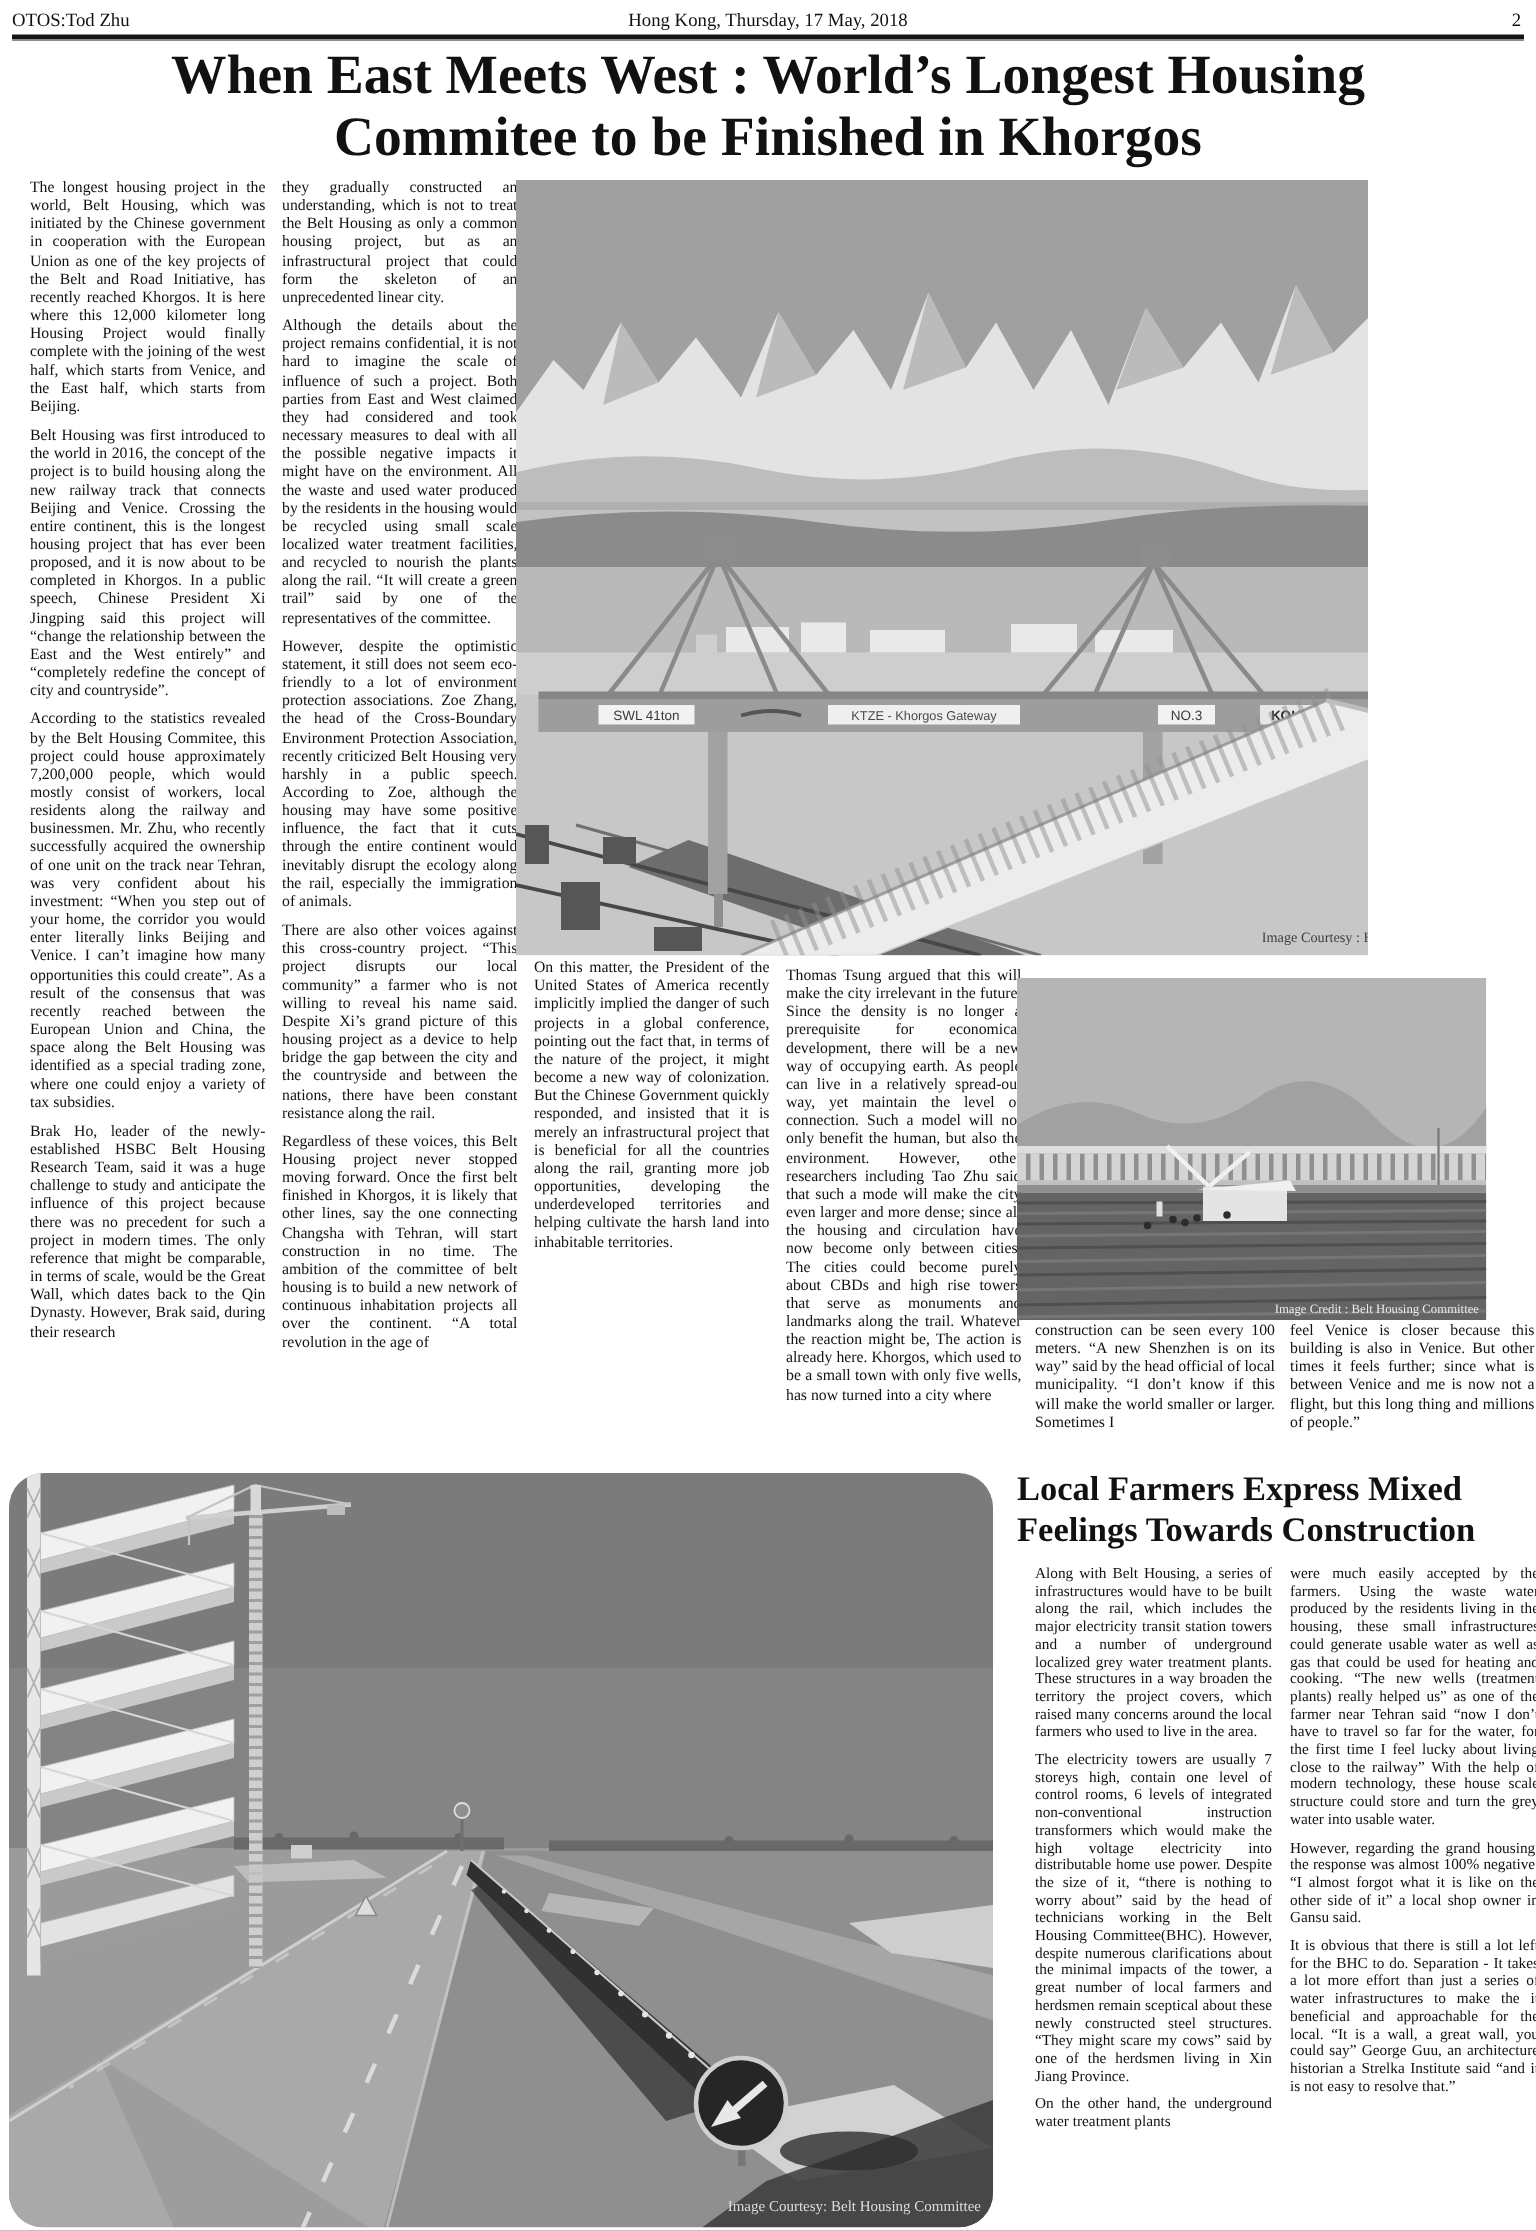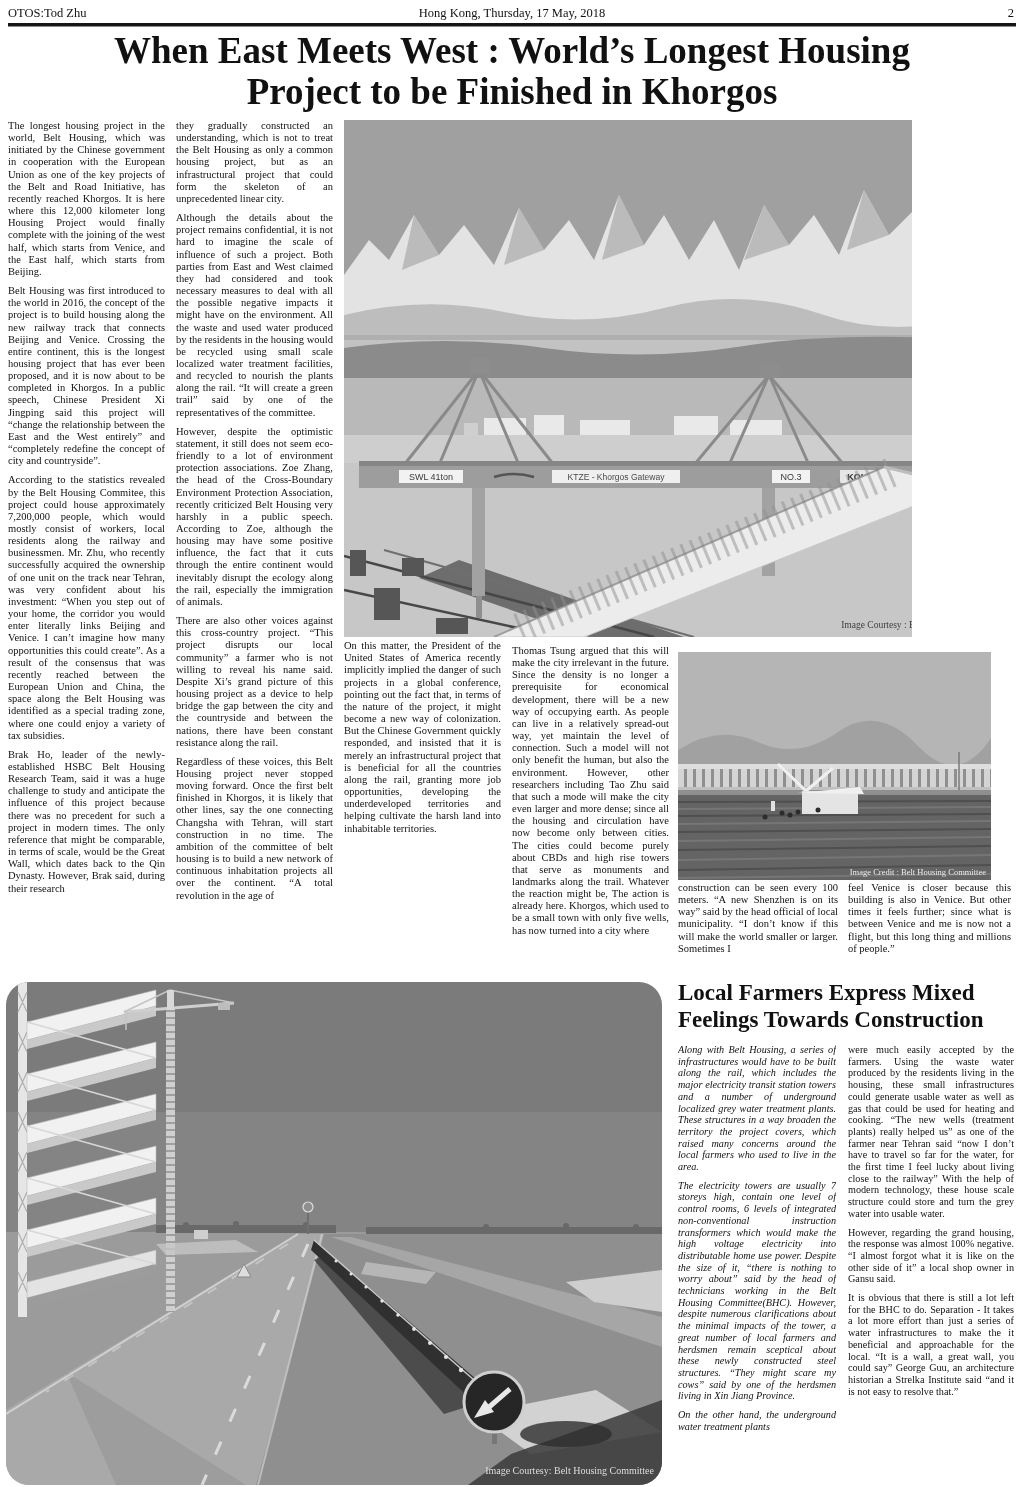--- a/index.html
+++ b/index.html
@@ -5,30 +5,30 @@
   html,body{margin:0;padding:0;background:#9a9a9a;}
   .page{position:relative;width:1024px;height:1487px;margin:0 auto;background:#ffffff;
         font-family:"Liberation Serif",serif;color:#111;overflow:hidden;}
   .hdr{position:absolute;top:6px;left:8px;right:8px;height:16px;font-size:12.5px;}
   .hdr-left{position:absolute;left:0;top:0;}
   .hdr-center{position:absolute;left:0;right:0;top:0;text-align:center;}
   .hdr-right{position:absolute;right:2px;top:0;}
   .rule{position:absolute;top:23px;left:8px;right:8px;height:3px;background:#161616;border-bottom:1px solid #8d8d8d;}
   .headline{position:absolute;top:30px;left:16px;right:16px;text-align:center;font-weight:bold;
             font-size:37px;line-height:41px;}
-  .col{position:absolute;width:157px;font-size:10.5px;line-height:12.15px;text-align:justify;overflow:hidden;}
+  .col{position:absolute;width:157px;font-size:10.5px;line-height:12.15px;text-align:justify;overflow:hidden;margin-left:12px;}
   .col p{margin:0 0 7px 0;}
   #c1{left:8px;top:120px;height:854px;}
   #c2{left:176px;top:120px;height:854px;}
   #c3{left:344px;top:621px;height:334px;}
   #c4{left:512px;top:645px;height:334px;}
   #c5{left:678px;top:882px;width:160px;height:86px;}
   #c6{left:848px;top:882px;width:163px;height:86px;}
   .h2{position:absolute;left:678px;top:980px;width:346px;font-size:23px;line-height:26.5px;font-weight:bold;}
-  #cA{left:678px;top:1044px;width:158px;height:440px;font-size:10.2px;line-height:11.7px;font-style:italic;}
+  #cA{left:678px;top:1044px;width:158px;height:440px;font-size:10.2px;line-height:11.7px;}
   #cB{left:848px;top:1044px;width:166px;height:440px;font-size:10.2px;line-height:11.7px;}
   .ph{position:absolute;overflow:hidden;}
   #ph1{left:344px;top:120px;width:568px;height:517px;}
   #ph2{left:678px;top:652px;width:313px;height:228px;}
   #ph3{left:6px;top:982px;width:656px;height:503px;border-radius:23px;}
   svg{display:block;}
   svg text{font-family:"Liberation Sans",sans-serif;}
   svg text.cap{font-family:"Liberation Serif",serif;}
 </style>
 </head>
@@ -38,21 +38,21 @@
 
   <div class="hdr">
     <span class="hdr-left">OTOS:Tod Zhu</span>
     <span class="hdr-center">Hong Kong, Thursday, 17 May, 2018</span>
     <span class="hdr-right">2</span>
   </div>
   <div class="rule"></div>
 
   <div class="headline">
     <div>When East Meets West : World’s Longest Housing</div>
-    <div>Project to be Finished in Khorgos</div>
+    <div>Commitee to be Finished in Khorgos</div>
   </div>
 
   <div class="col" id="c1">
     <p>The longest housing project in the world, Belt Housing, which was initiated by the Chinese government in cooperation with the European Union as one of the key projects of the Belt and Road Initiative, has recently reached Khorgos. It is here where this 12,000 kilometer long Housing Project would finally complete with the joining of the west half, which starts from Venice, and the East half, which starts from Beijing.</p>
     <p>Belt Housing was first introduced to the world in 2016, the concept of the project is to build housing along the new railway track that connects Beijing and Venice. Crossing the entire continent, this is the longest housing project that has ever been proposed, and it is now about to be completed in Khorgos. In a public speech, Chinese President Xi Jingping said this project will “change the relationship between the East and the West entirely” and “completely redefine the concept of city and countryside”.</p>
     <p>According to the statistics revealed by the Belt Housing Commitee, this project could house approximately 7,200,000 people, which would mostly consist of workers, local residents along the railway and businessmen. Mr. Zhu, who recently successfully acquired the ownership of one unit on the track near Tehran, was very confident about his investment: “When you step out of your home, the corridor you would enter literally links Beijing and Venice. I can’t imagine how many opportunities this could create”. As a result of the consensus that was recently reached between the European Union and China, the space along the Belt Housing was identified as a special trading zone, where one could enjoy a variety of tax subsidies.</p>
     <p>Brak Ho, leader of the newly-established HSBC Belt Housing Research Team, said it was a huge challenge to study and anticipate the influence of this project because there was no precedent for such a project in modern times. The only reference that might be comparable, in terms of scale, would be the Great Wall, which dates back to the Qin Dynasty. However, Brak said, during their research</p>
   </div>
   <div class="col" id="c2">
     <p>they gradually constructed an understanding, which is not to treat the Belt Housing as only a common housing project, but as an infrastructural project that could form the skeleton of an unprecedented linear city.</p>

